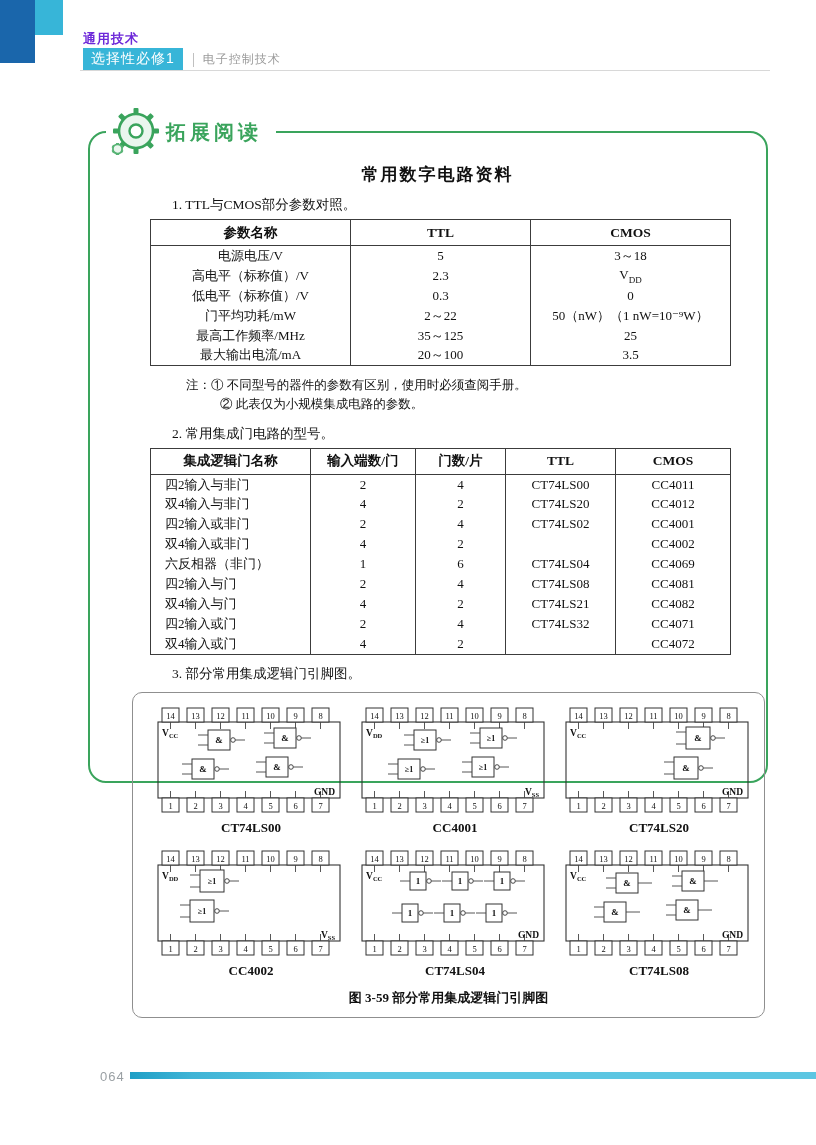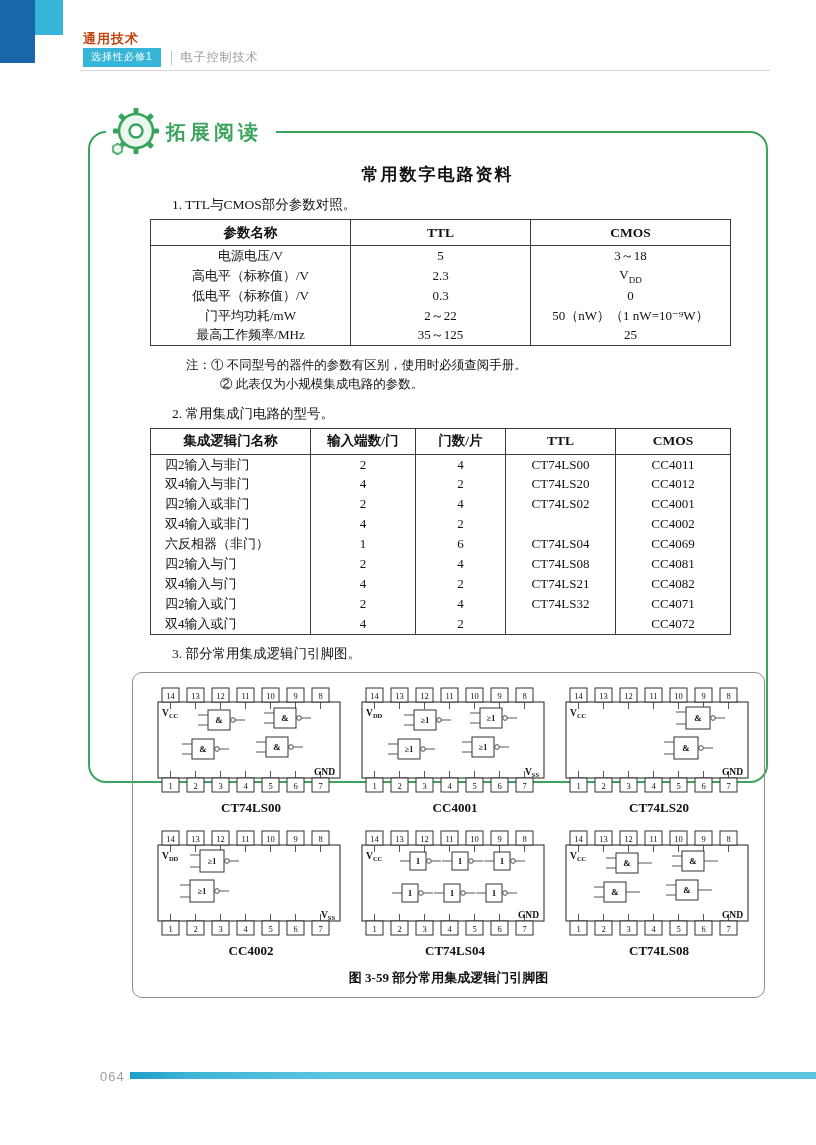--- a/index.html
+++ b/index.html
@@ -6,26 +6,26 @@
   body { background:#e8e8e8; }
   .page {
     position:relative; width:816px; height:1145px; margin:0 auto;
     background:#ffffff; overflow:hidden;
     font-family:"Liberation Serif","DejaVu Serif",serif; color:#111;
   }
   
   .hdr-blue-block { position:absolute; left:0; top:0; width:35px; height:63px; background:#1a66ab; }
   .hdr-cyan-block { position:absolute; left:35px; top:0; width:28px; height:35px; background:#37b5d8; }
   .hdr-subject {
-    position:absolute; left:83px; top:30px; color:#c2410c; font-weight:bold;
+    position:absolute; left:83px; top:30px; color:#6d28d9; font-weight:bold;
     font-size:13px; font-family:"Liberation Sans","DejaVu Sans",sans-serif; letter-spacing:1px;
   }
   .hdr-row { position:absolute; left:83px; top:48px; display:flex; align-items:center; }
   .hdr-module {
-    background:#37b5d8; color:#fff; font-size:10px; padding:2px 8px 3px;
+    background:#37b5d8; color:#fff; font-size:14px; padding:2px 8px 3px;
     font-family:"Liberation Sans","DejaVu Sans",sans-serif; letter-spacing:1px;
   }
   .hdr-divider { width:1px; height:14px; background:#c0c0c0; margin:0 9px 0 10px; }
   .hdr-course { color:#9a9a9a; font-size:12px; font-family:Liberation Serif, serif; letter-spacing:1px; }
   .hdr-line { position:absolute; left:80px; top:70px; width:690px; height:1px; background:#d8d8d8; }
 
   
   .panel {
     position:absolute; left:88px; top:131px; width:680px; height:652px;
     border:2px solid #3aa45c; border-radius:18px; background:#fff;
@@ -154,20 +154,25 @@
             </tr>
             <tr>
               <td>门平均功耗/mW</td>
               <td>2～22</td>
               <td>50（nW）（1 nW=10⁻⁹W）</td>
             </tr>
             <tr>
               <td>最高工作频率/MHz</td>
               <td>35～125</td>
               <td>25</td>
+            </tr>
+            <tr>
+              <td>最大输出电流/mA</td>
+              <td>20～100</td>
+              <td>3.5</td>
             </tr>
           </tbody>
         </table>
 
       <div class="notes">
         <p>注：① 不同型号的器件的参数有区别，使用时必须查阅手册。</p>
         <p class="note2">② 此表仅为小规模集成电路的参数。</p>
       </div>
 
       <p class="sec">2. 常用集成门电路的型号。</p>

